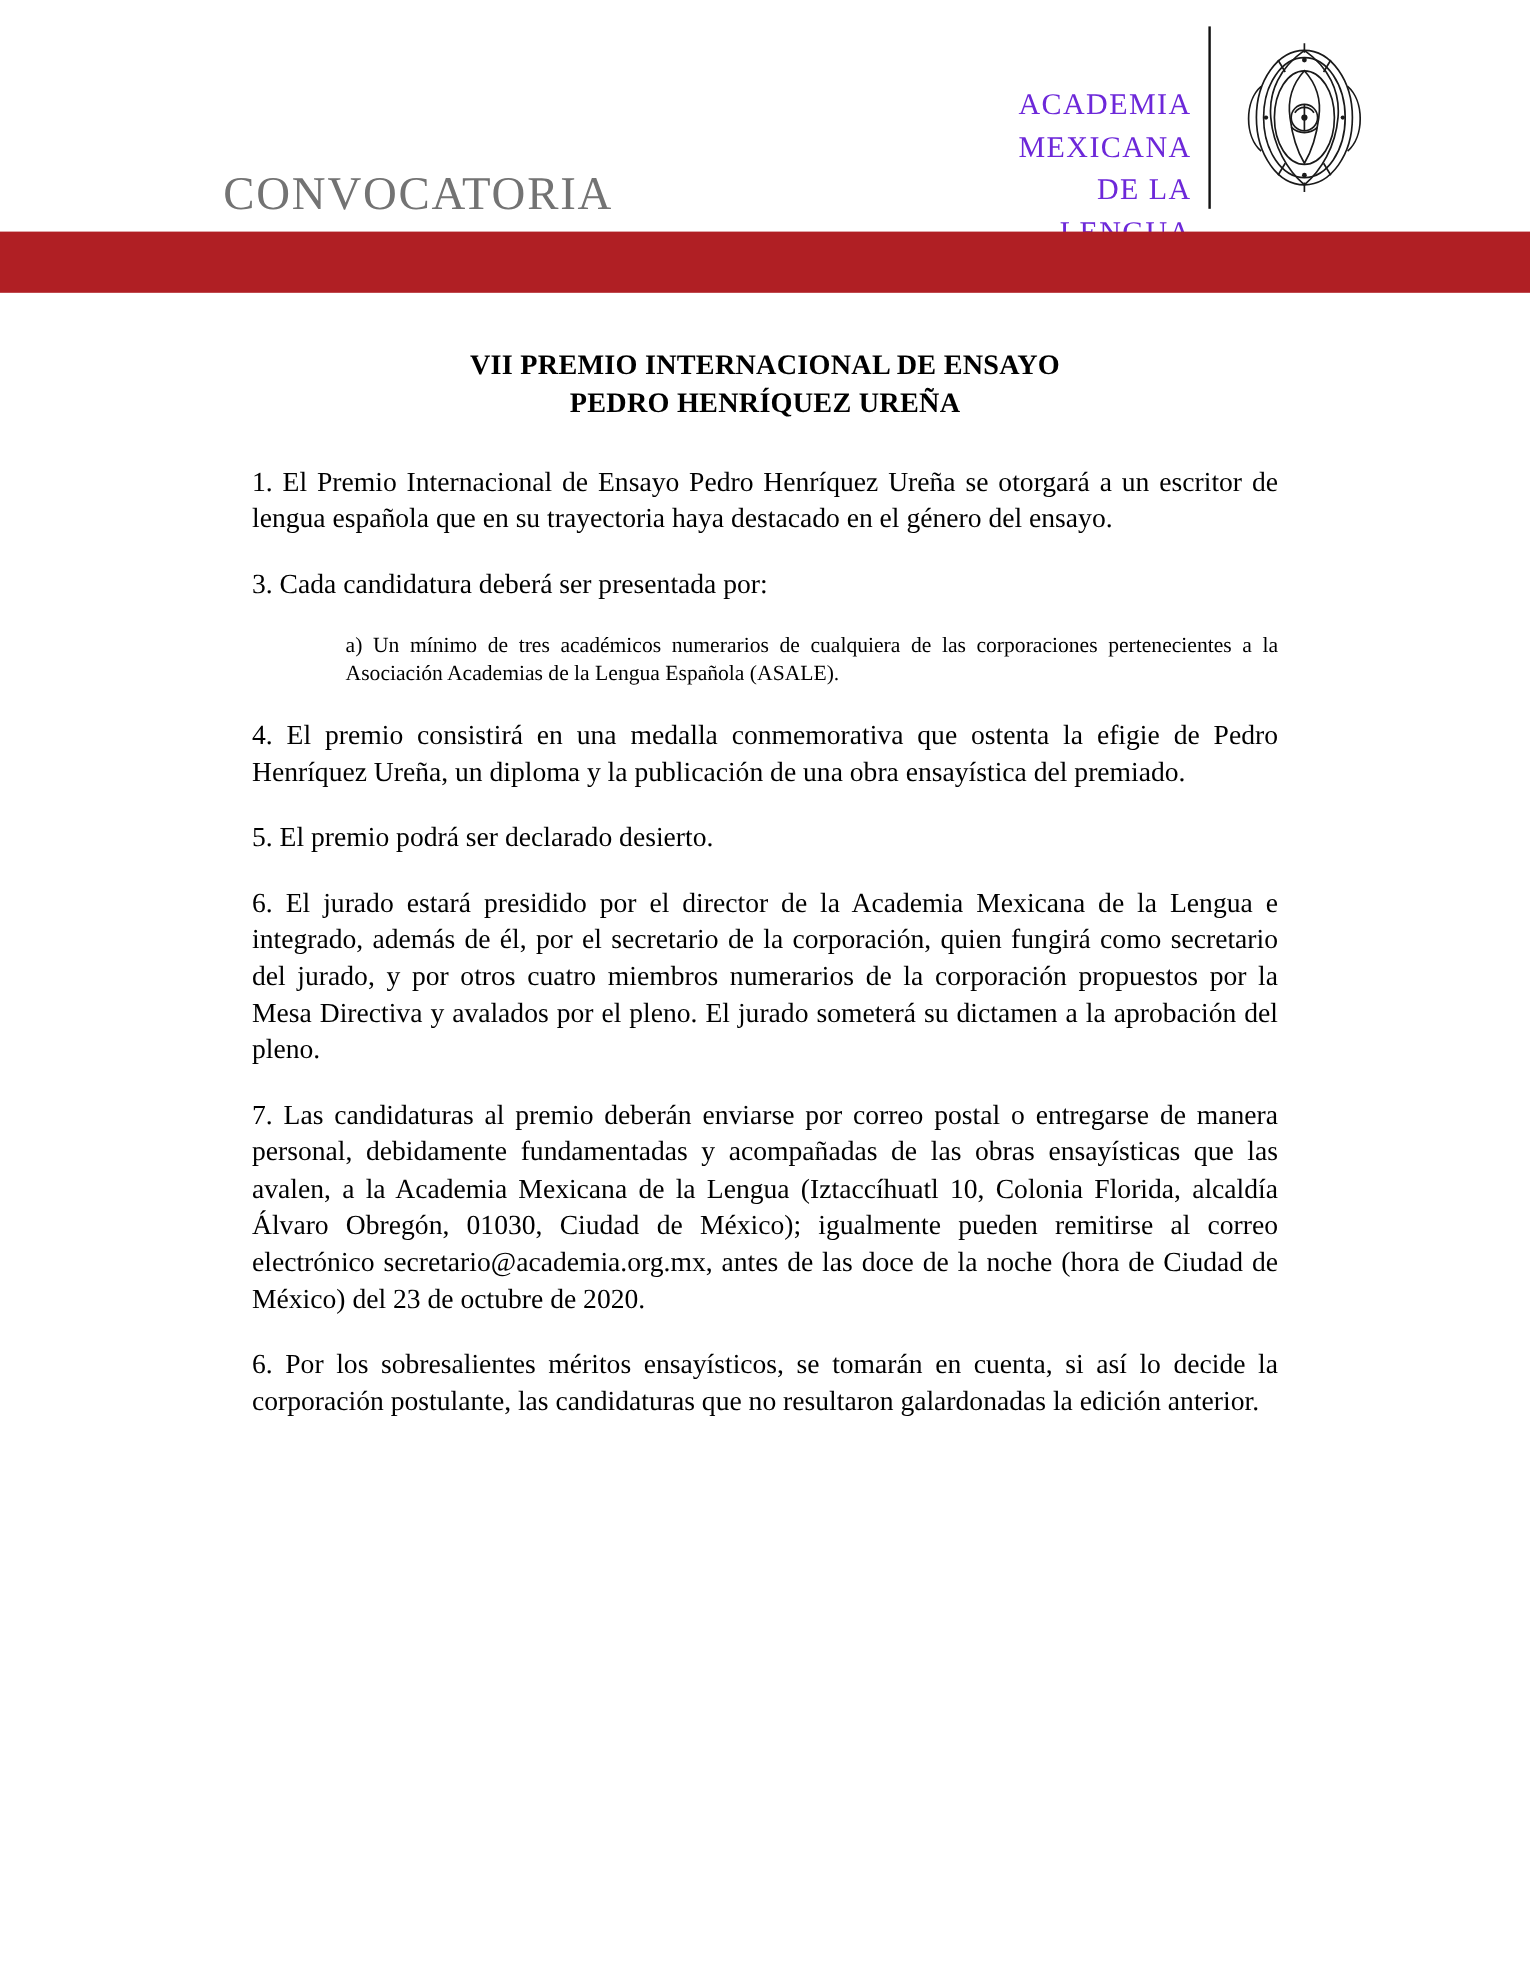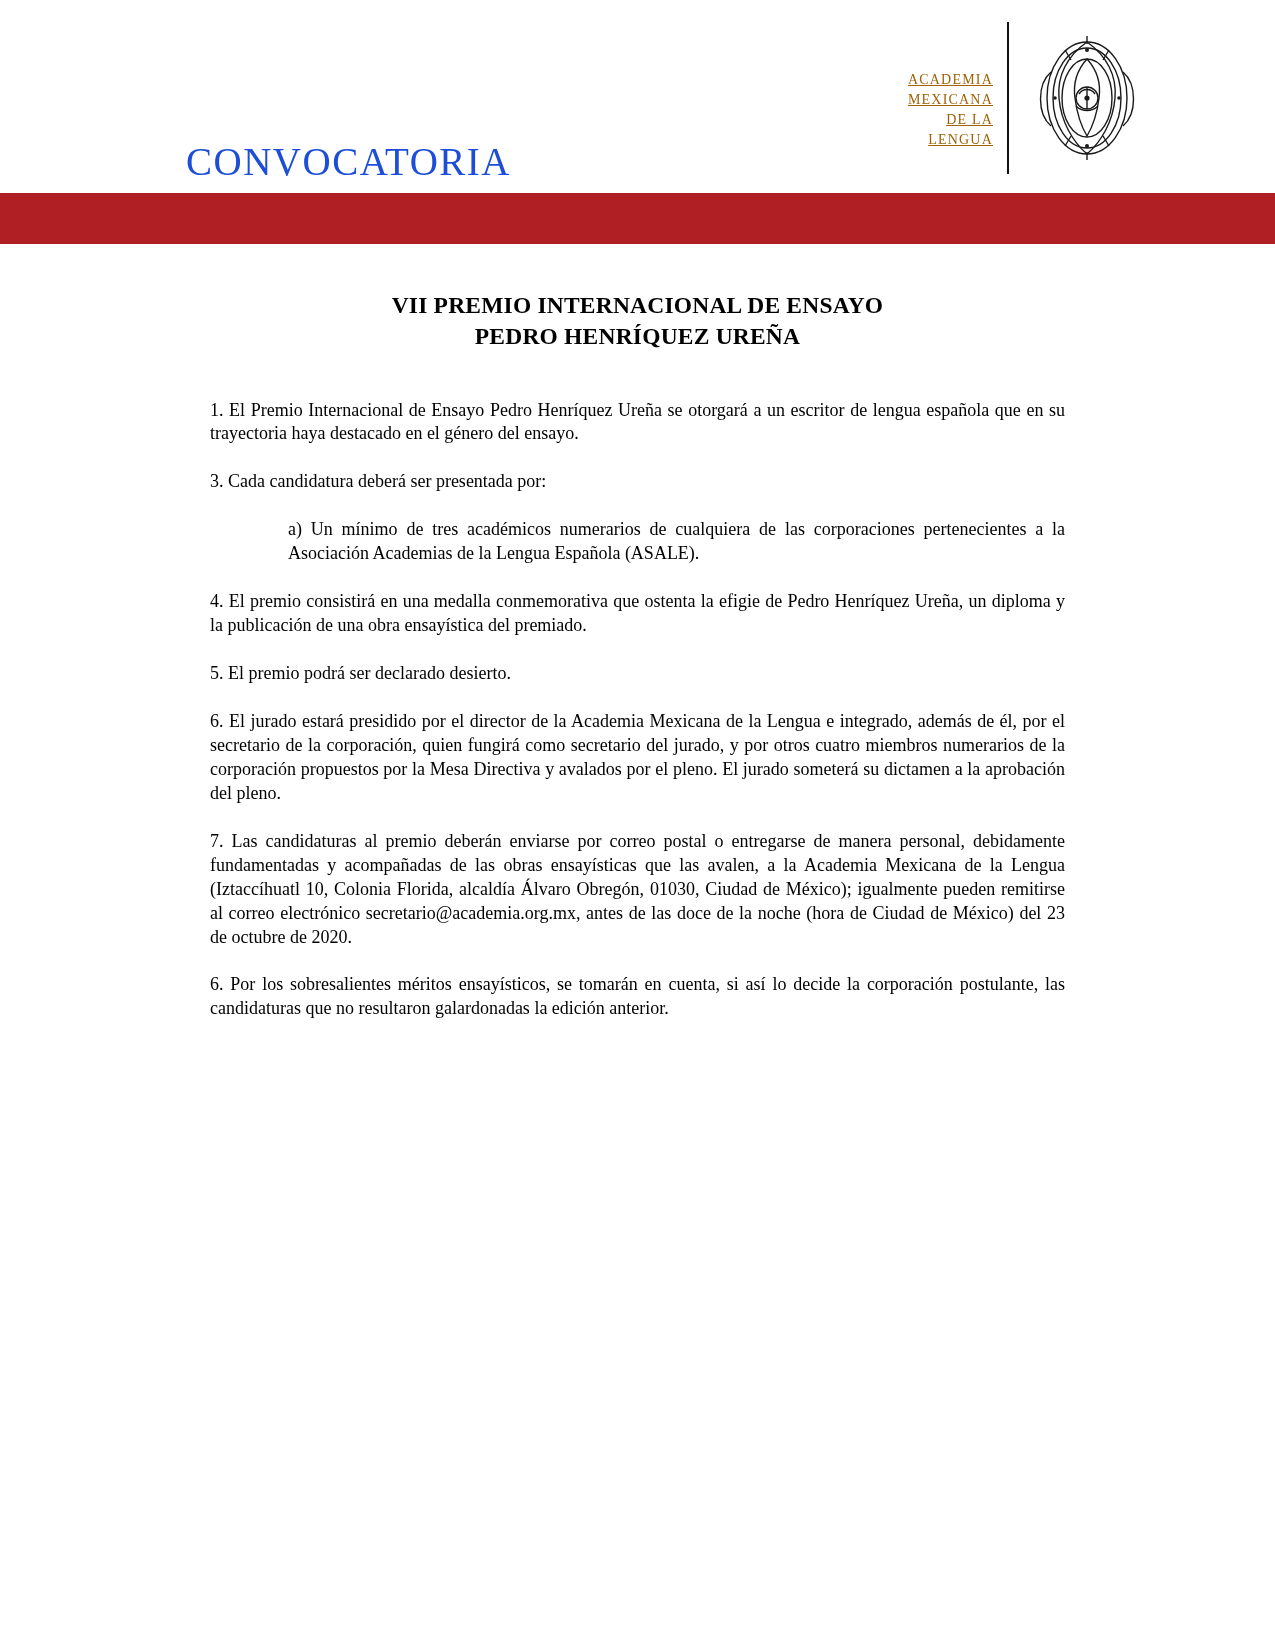--- a/index.html
+++ b/index.html
@@ -23,39 +23,38 @@
     height: 195px;
   }
   .header-title {
     position: absolute;
     left: 186px;
     top: 142px;
     font-family: "Liberation Serif", serif;
     font-size: 39px;
     letter-spacing: 1.5px;
     line-height: 1;
-    color: #1d4ed8;
+    color: #737373;
   }
   .academy-block {
     position: absolute;
     right: 128px;
     top: 22px;
     display: flex;
     align-items: flex-start;
   }
   .academy-text {
     text-align: right;
     font-family: "Liberation Serif", serif;
-    font-size: 14px;
+    font-size: 25px;
     letter-spacing: 1.2px;
     line-height: 1.42;
-    color: #a16207;
+    color: #6d28d9;
     padding-right: 14px;
     padding-top: 48px;
-    text-decoration: underline;
   }
   .academy-divider {
     width: 2px;
     background: #111111;
     height: 152px;
     margin-right: 18px;
   }
   .seal {
     width: 120px;
     height: 152px;
@@ -86,22 +85,22 @@
     line-height: 1.33;
     margin-top: 46px;
     letter-spacing: 0.2px;
   }
   .content {
     margin: 0 auto;
     width: 855px;
     padding-top: 34px;
   }
   p.para {
-    margin: 12px 0 24px 0;
-    font-size: 18px;
+    margin: 0 0 24px 0;
+    font-size: 23px;
     line-height: 1.33;
     text-align: justify;
     text-justify: inter-word;
   }
   p.para.nojust {
     text-align: left;
   }
   p.sub {
     margin: 0 0 24px 0;
     margin-left: 78px;

